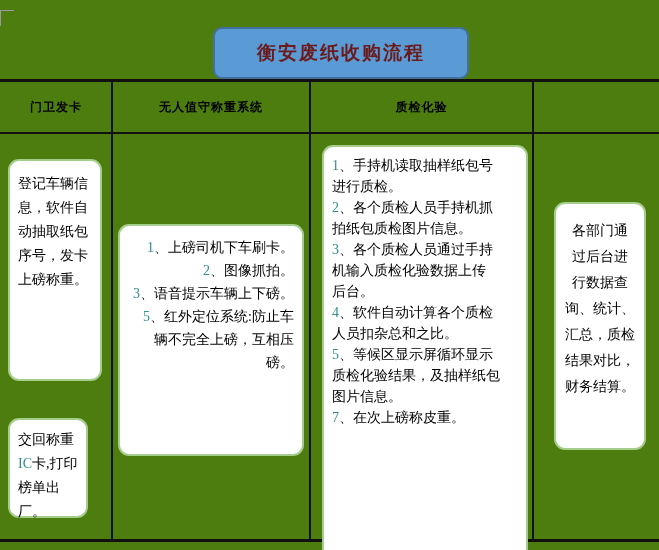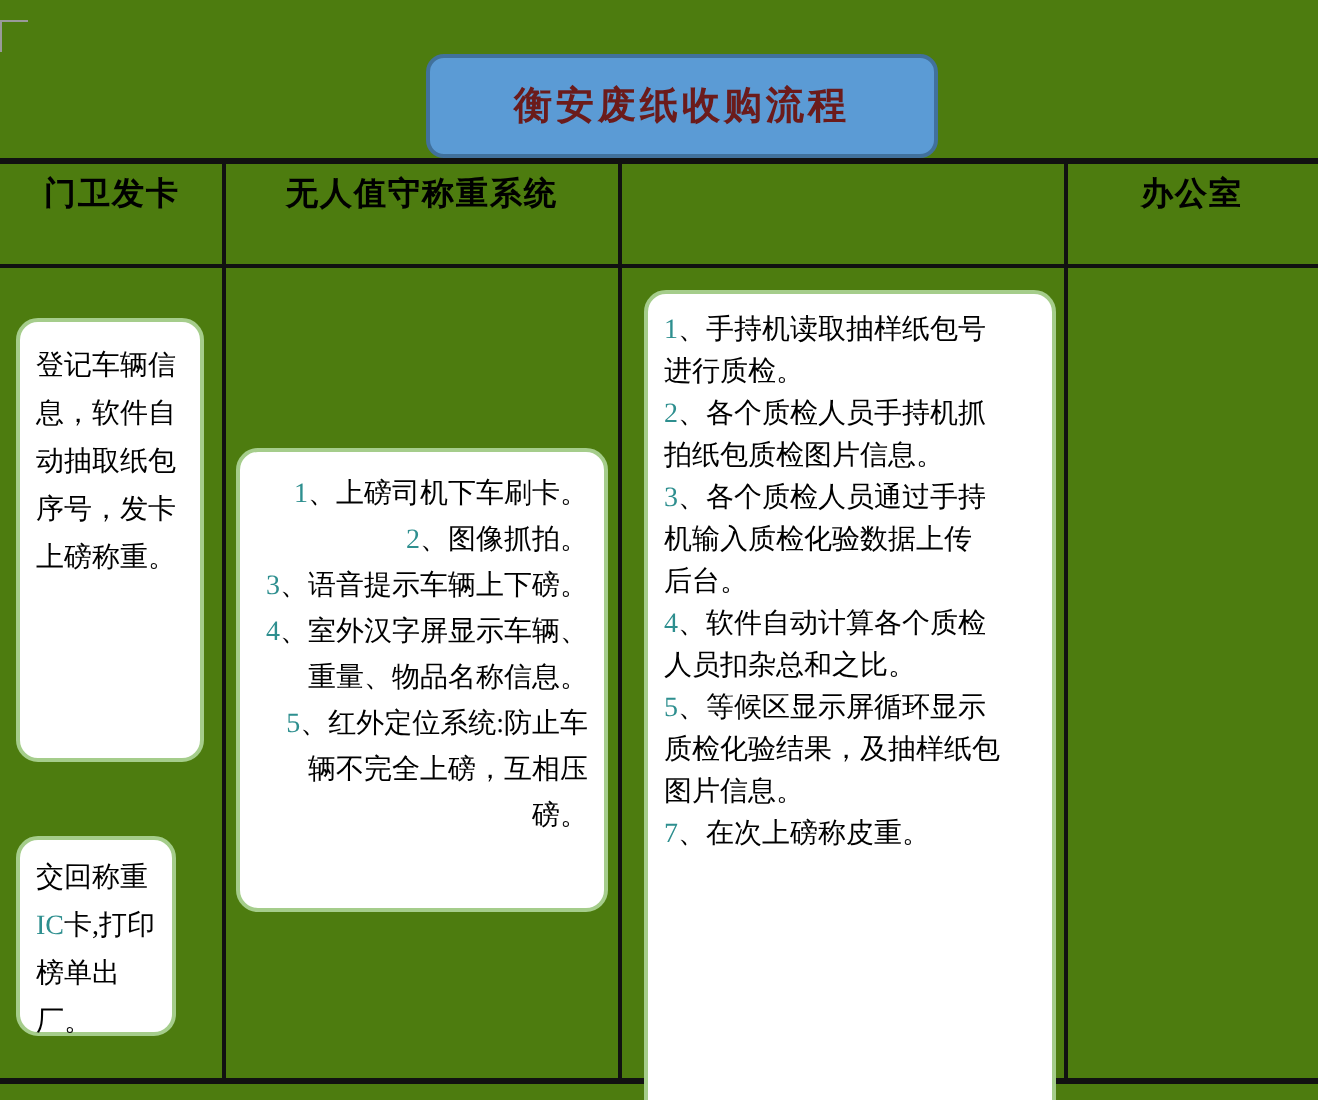--- a/index.html
+++ b/index.html
@@ -23,22 +23,22 @@
   
   .hline{position:absolute;left:0;width:659px;background:var(--line);}
   .hline.top{top:79px;height:3px;}
   .hline.mid{top:132px;height:2px;}
   .hline.bottom{top:539px;height:3px;}
   .vline{position:absolute;top:79px;width:2px;height:463px;background:var(--line);}
   .vline.v1{left:111px;}
   .vline.v2{left:309px;}
   .vline.v3{left:532px;}
   
-  .hcell{position:absolute;top:74px;height:46px;display:flex;align-items:center;justify-content:center;
-    font-size:16px;font-weight:bold;letter-spacing:1px;color:#000;
+  .hcell{position:absolute;top:84px;height:46px;display:flex;align-items:center;justify-content:center;
+    font-size:12px;font-weight:bold;letter-spacing:1px;color:#000;
     font-family:"Liberation Serif","DejaVu Serif",serif;}
   .hcell.c1{left:0;width:112px;}
   .hcell.c2{left:112px;width:198px;}
   .hcell.c3{left:310px;width:223px;}
   .hcell.c4{left:533px;width:126px;}
   
   .gbox{
     position:absolute;box-sizing:border-box;background:#fff;
     border:2px solid var(--green_border);border-radius:11px;
     font-size:14px;color:#000;white-space:pre-wrap;
@@ -66,40 +66,46 @@
 
   <div class="hline top"></div>
   <div class="hline mid"></div>
   <div class="hline bottom"></div>
   <div class="vline v1"></div>
   <div class="vline v2"></div>
   <div class="vline v3"></div>
 
   <div class="hcell c1">门卫发卡</div>
   <div class="hcell c2">无人值守称重系统</div>
-  <div class="hcell c4">办公室</div>
+  <div class="hcell c3">质检化验</div>
 
   <div class="gbox box-a">登记车辆信
 息，软件自
 动抽取纸包
 序号，发卡
 上磅称重。</div>
 
   <div class="gbox box-b"><span class="seg">交回称重
 </span><span class="seg-hl">IC</span><span class="seg">卡,打印
 榜单出厂。</span></div>
 
-  <div class="gbox box-c"><div class="li"><span class="num">1</span><span>、上磅司机下车刷卡。</span></div><div class="li"><span class="num">2</span><span>、图像抓拍。</span></div><div class="li"><span class="num">3</span><span>、语音提示车辆上下磅。</span></div><div class="li"><span class="num">4</span><span>、室外汉字屏显示车辆、
-重量、物品名称信息。</span></div><div class="li"><span class="num">5</span><span>、红外定位系统:防止车
+  <div class="gbox box-c"><div class="li"><span class="num">1</span><span>、上磅司机下车刷卡。</span></div><div class="li"><span class="num">2</span><span>、图像抓拍。</span></div><div class="li"><span class="num">3</span><span>、语音提示车辆上下磅。</span></div><div class="li"><span class="num">5</span><span>、红外定位系统:防止车
 辆不完全上磅，互相压
 磅。</span></div></div>
 
   <div class="gbox box-d"><div class="li"><span class="num">1</span><span>、手持机读取抽样纸包号
 进行质检。</span></div><div class="li"><span class="num">2</span><span>、各个质检人员手持机抓
 拍纸包质检图片信息。</span></div><div class="li"><span class="num">3</span><span>、各个质检人员通过手持
 机输入质检化验数据上传
 后台。</span></div><div class="li"><span class="num">4</span><span>、软件自动计算各个质检
 人员扣杂总和之比。</span></div><div class="li"><span class="num">5</span><span>、等候区显示屏循环显示
 质检化验结果，及抽样纸包
 图片信息。</span></div><div class="li"><span class="num">7</span><span>、在次上磅称皮重。</span></div></div>
 
+  <div class="gbox box-e">各部门通
+过后台进
+行数据查
+询、统计、
+汇总，质检
+结果对比，
+财务结算。</div>
 
 </div>
 
 </body></html>

